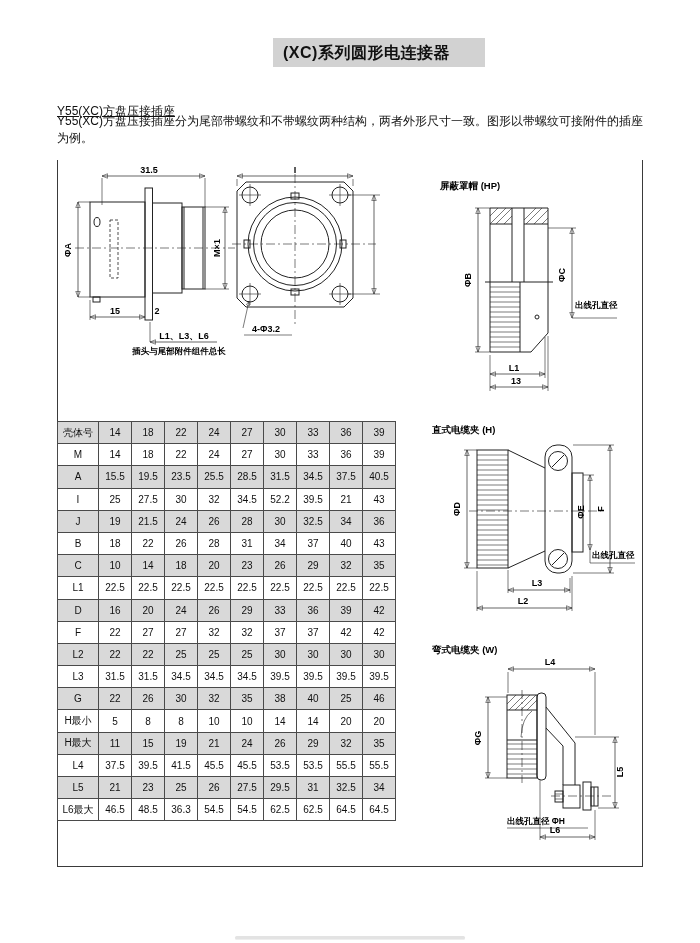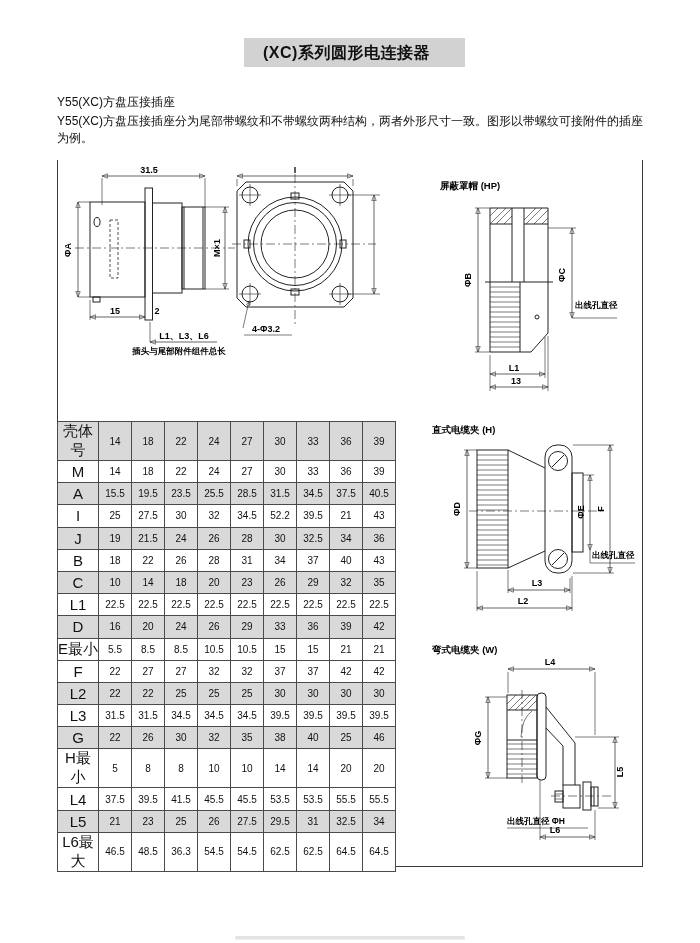--- a/index.html
+++ b/index.html
@@ -1,38 +1,38 @@
 <!DOCTYPE html>
 <html><head>
 <meta charset="utf-8">
 <style>
   html,body{margin:0;padding:0;background:#fff;}
   .page{position:relative;width:700px;height:943px;background:#ffffff;overflow:hidden;
         font-family:"Liberation Sans","DejaVu Sans",sans-serif;color:#111;}
-  .title-bar{position:absolute;left:244px;top:38px;width:202px;height:29px;background:#d2d2d2;
-             font-size:16px;font-weight:bold;line-height:29px;padding-left:19px;letter-spacing:.5px;}
-  .subtitle{position:absolute;left:57px;top:94px;font-size:12px;}
+  .title-bar{position:absolute;left:273px;top:38px;width:202px;height:29px;background:#d2d2d2;
+             font-size:16px;font-weight:bold;line-height:29px;padding-left:10px;letter-spacing:.5px;}
+  .subtitle{position:absolute;left:57px;top:103px;font-size:12px;text-decoration:underline;}
   .description{position:absolute;left:57px;top:113px;width:594px;font-size:12px;line-height:17px;}
   .frame{position:absolute;left:57px;top:160px;width:584px;height:706px;
          border-left:1px solid #3a3a3a;border-right:1px solid #3a3a3a;border-bottom:1px solid #3a3a3a;}
   svg{position:absolute;overflow:visible;}
   svg line,svg path,svg rect,svg circle,svg ellipse{fill:none;stroke:#222;stroke-width:1;}
   svg .thin{stroke-width:0.6;}
   svg .dim-line{stroke-width:0.7;}
   svg .cl{stroke-width:0.6;stroke-dasharray:9 3 2 3;}
   svg .dash{stroke-dasharray:3 2;stroke-width:0.8;}
   svg .hatch{stroke-width:0.6;}
   svg text{fill:#000;stroke:none;font-family:"Liberation Sans","DejaVu Sans",sans-serif;}
   .dim{font-size:9px;font-weight:bold;}
   .cap{font-size:8.5px;font-weight:bold;}
   .sec{font-size:9.5px;font-weight:bold;}
   table.spec{position:absolute;left:57px;top:421px;border-collapse:collapse;background:#fff;}
   table.spec td{border:1px solid #4a4a4a;width:32px;height:21.2px;padding:0;
                 text-align:center;font-size:10px;color:#111;}
-  table.spec td.lbl{width:40px;font-size:15px;}
+  table.spec td.lbl{width:40px;font-size:10px;}
   table.spec tr.gray td{background:#d9d9d9;}
   .footer-bar{position:absolute;left:235px;top:936px;width:230px;height:3px;
               background:#e3e3e3;border-radius:2px;box-shadow:0 1px 0 #eee;}
 </style>
 </head>
 <body>
 
 <div class="page">
 
   <div class="title-bar">(XC)系列圆形电连接器</div>
@@ -349,32 +349,20 @@
           <td>20</td>
           <td>24</td>
           <td>26</td>
           <td>29</td>
           <td>33</td>
           <td>36</td>
           <td>39</td>
           <td>42</td>
         </tr>
         <tr>
-          <td class="lbl">E最小</td>
-          <td>5.5</td>
-          <td>8.5</td>
-          <td>8.5</td>
-          <td>10.5</td>
-          <td>10.5</td>
-          <td>15</td>
-          <td>15</td>
-          <td>21</td>
-          <td>21</td>
-        </tr>
-        <tr>
           <td class="lbl">F</td>
           <td>22</td>
           <td>27</td>
           <td>27</td>
           <td>32</td>
           <td>32</td>
           <td>37</td>
           <td>37</td>
           <td>42</td>
           <td>42</td>
@@ -420,20 +408,32 @@
           <td>5</td>
           <td>8</td>
           <td>8</td>
           <td>10</td>
           <td>10</td>
           <td>14</td>
           <td>14</td>
           <td>20</td>
           <td>20</td>
         </tr>
+        <tr class="gray">
+          <td class="lbl">H最大</td>
+          <td>11</td>
+          <td>15</td>
+          <td>19</td>
+          <td>21</td>
+          <td>24</td>
+          <td>26</td>
+          <td>29</td>
+          <td>32</td>
+          <td>35</td>
+        </tr>
         <tr>
           <td class="lbl">L4</td>
           <td>37.5</td>
           <td>39.5</td>
           <td>41.5</td>
           <td>45.5</td>
           <td>45.5</td>
           <td>53.5</td>
           <td>53.5</td>
           <td>55.5</td>

